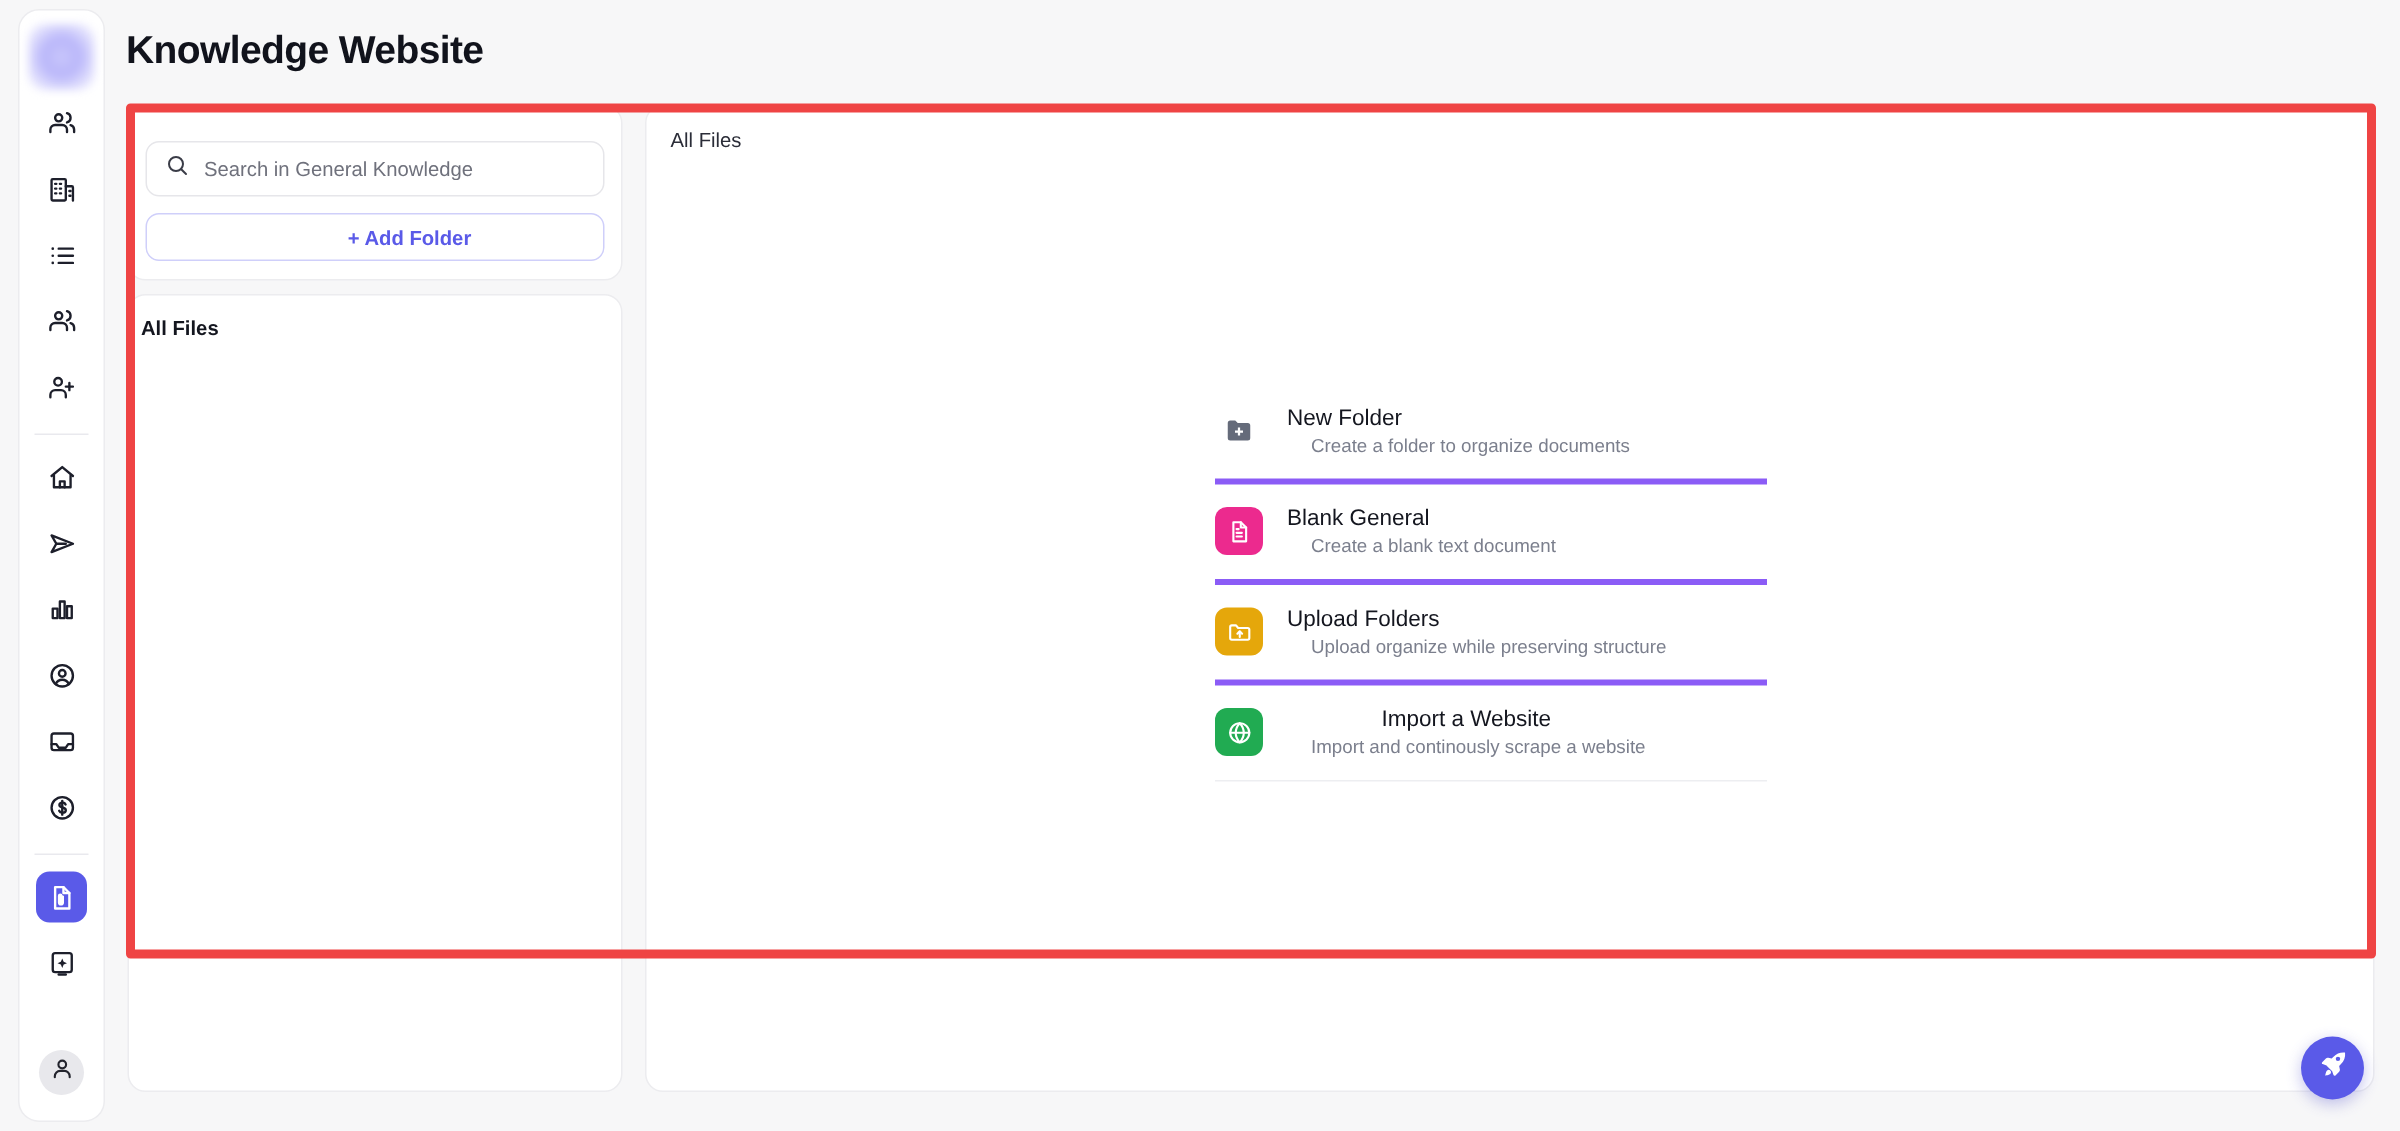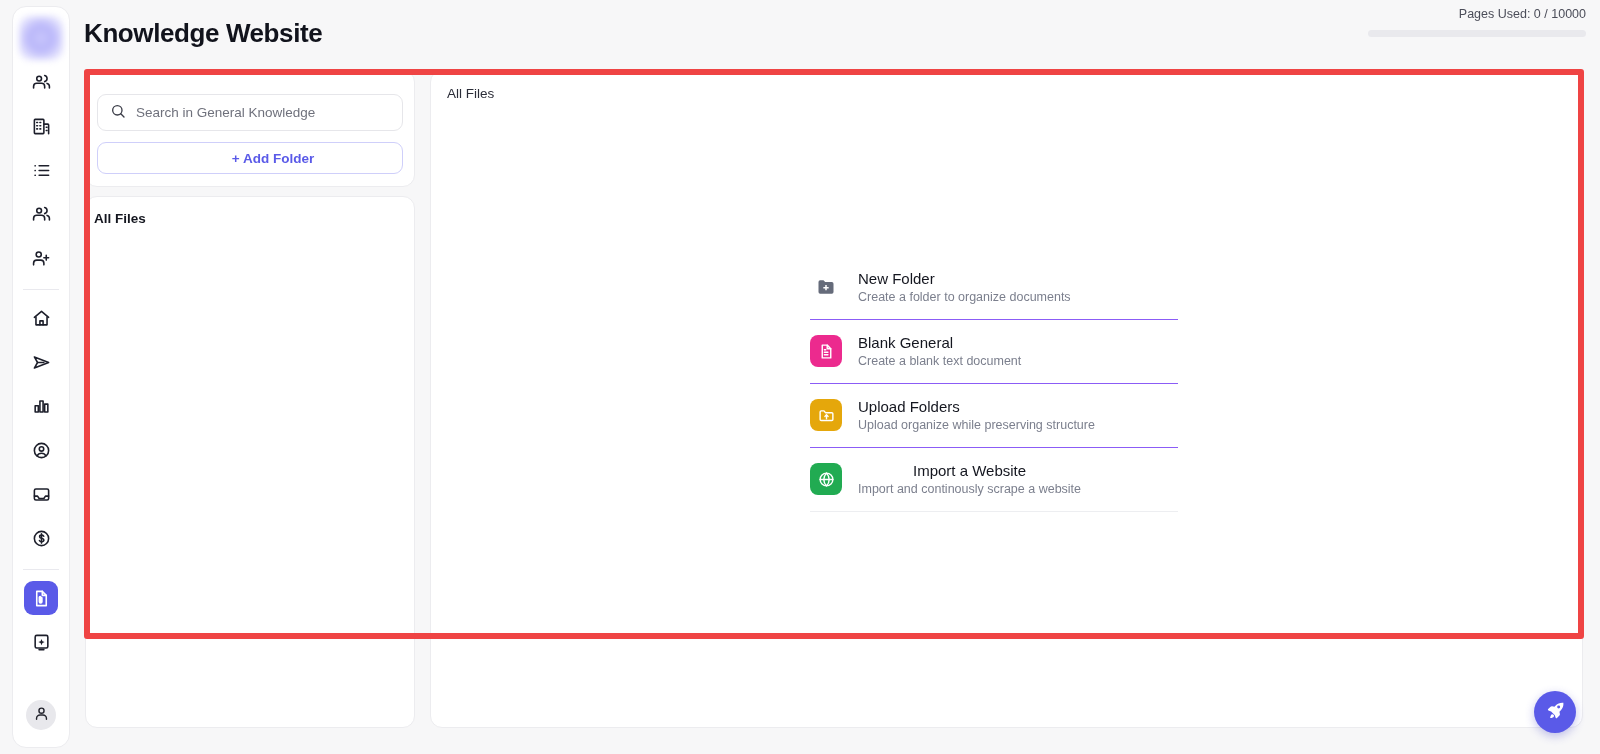--- a/index.html
+++ b/index.html
@@ -110,35 +110,35 @@
     font-size: 13.5px; color: #2b2d38;
     padding: 15px 0 0 16px;
   }
   .actions {
     position: absolute; left: 379px; top: 185px;
     width: 368px;
   }
   .action {
     display: flex; align-items: center; gap: 16px;
     padding: 14px 0 15px 0;
-    border-bottom: 1px solid #8b5cf6;
+    border-bottom: 4px solid #8b5cf6;
     cursor: pointer;
   }
   .action:last-child { border-bottom: 1px solid #edeef1; text-align: center; }
   .action-icon {
     width: 32px; height: 32px; border-radius: 8px;
     display: flex; align-items: center; justify-content: center;
     color: #ffffff; flex: 0 0 auto;
   }
   .action-icon.plain { background: transparent !important; color: #656b7a; }
   .action-icon svg { width: 17px; height: 17px; display: block; }
   .action-icon.plain svg { width: 20px; height: 20px; }
   .action-text { display: flex; flex-direction: column; gap: 3px; }
   .action-title { font-size: 15px; color: #14161f; }
-  .action-sub { font-size: 12.5px; color: #7b7f8d; }
+  .action-sub { font-size: 12.5px; color: #7b7f8d; margin-left: 16px; }
 
   
   .fab {
     position: absolute; right: 24px; bottom: 21px;
     width: 42px; height: 42px; border-radius: 50%;
     background: #5a5ae8; color: #fff; cursor: pointer;
     display: flex; align-items: center; justify-content: center;
     box-shadow: 0 3px 10px rgba(70,70,200,0.33);
   }
   .fab svg { width: 21px; height: 21px; }
@@ -298,26 +298,20 @@
         <svg viewBox="0 0 24 24" fill="none" stroke="currentColor" stroke-width="2" stroke-linecap="round" stroke-linejoin="round">
             <circle cx="12" cy="8" r="3.6"></circle>
             <path d="M5 20v-1a5 5 0 0 1 5-5h4a5 5 0 0 1 5 5v1"></path>
           </svg>
       </span>
     </div>
   </div>
 
   <div class="page-title">Knowledge Website</div>
 
-  <div class="quota">
-    <div class="quota-text">Pages Used: 0 / 10000</div>
-    <div class="quota-bar">
-      <div class="quota-fill" style="width: 0%;"></div>
-    </div>
-  </div>
 
   <div class="col-left">
     <div class="card card-search">
       <div class="search-wrap">
         <span>
           <svg viewBox="0 0 24 24" fill="none" stroke="currentColor" stroke-width="2" stroke-linecap="round" stroke-linejoin="round">
               <circle cx="11" cy="11" r="7"></circle>
               <path d="M16.2 16.2 21 21"></path>
             </svg>
         </span>

